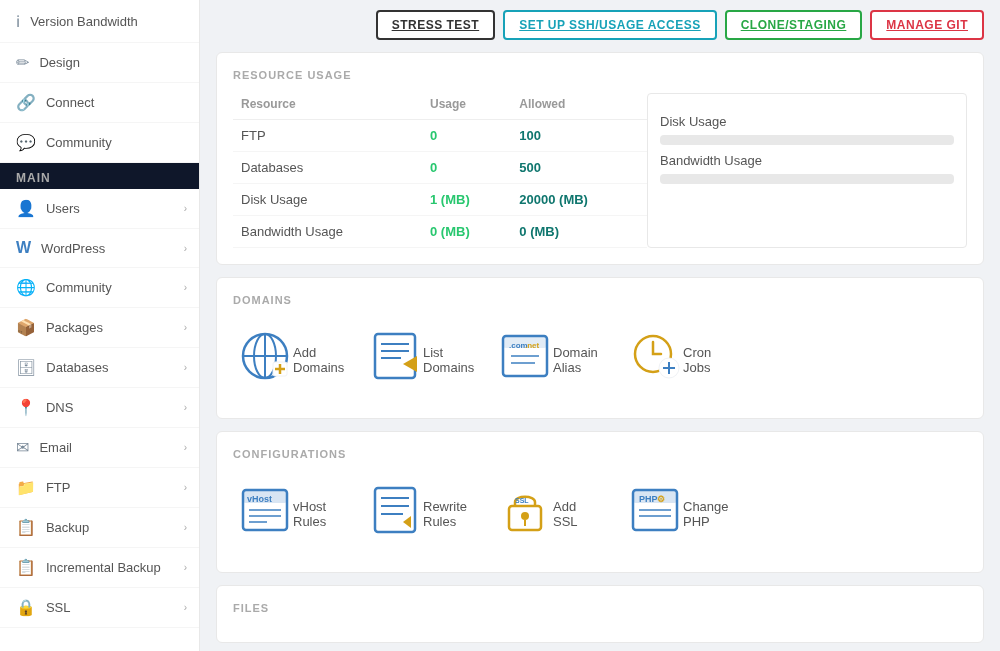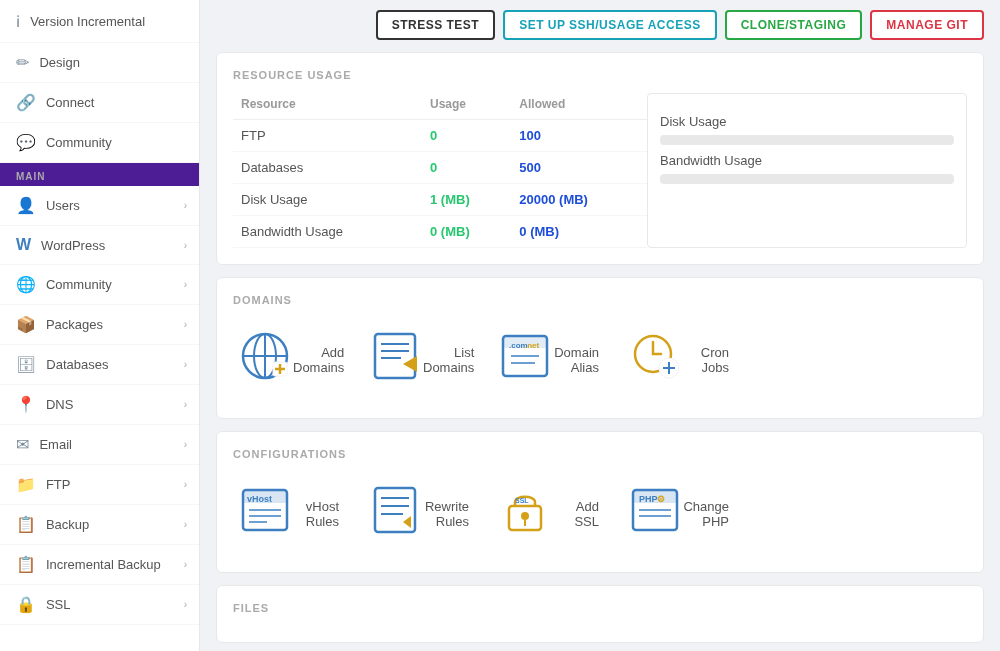--- a/index.html
+++ b/index.html
@@ -21,26 +21,26 @@
       cursor: pointer;
       color: #555;
       font-size: 13px;
       border-bottom: 1px solid #f5f5f5;
       position: relative;
     }
     .sidebar-item .icon { margin-right: 10px; font-size: 16px; color: #7a8a99; }
     .sidebar-item .chevron { position: absolute; right: 12px; font-size: 10px; color: #aaa; }
     .sidebar-section-label {
       padding: 8px 16px 4px;
-      font-size: 10px;
+      font-size: 12px;
       font-weight: 700;
       color: #aaa;
       letter-spacing: 1px;
       text-transform: uppercase;
-      background: #4c1d95;
+      background: #0f172a;
     }
 
     
     .main-content {
       flex: 1;
       overflow-y: auto;
       padding: 10px 16px;
       background: #f0f2f5;
     }
 
@@ -51,20 +51,21 @@
       justify-content: flex-end;
       margin-bottom: 12px;
     }
     .btn {
       padding: 6px 14px;
       font-size: 12px;
       font-weight: 600;
       border-radius: 4px;
       cursor: pointer;
       letter-spacing: 0.5px;
+      text-decoration: underline;
     }
     .btn-stress {
       background: #fff;
       color: #333;
       border: 2px solid #333;
     }
     .btn-ssh {
       background: #fff;
       color: #17a2b8;
       border: 2px solid #17a2b8;
@@ -116,21 +117,21 @@
       padding: 4px 8px 8px;
       border-bottom: 1px solid #eee;
     }
     tbody td {
       padding: 8px 8px;
       border-bottom: 1px solid #f5f5f5;
       font-size: 13px;
       color: #555;
     }
     .val-zero { color: #28c76f; font-weight: 600; }
-    .val-allowed { color: #1d4ed8; font-weight: 600; }
+    .val-allowed { color: #0f766e; font-weight: 600; }
     .disk-label { font-size: 13px; color: #555; margin-bottom: 6px; margin-top: 8px; }
     .progress-bar-wrap {
       background: #e8e8e8;
       border-radius: 4px;
       height: 10px;
       width: 100%;
       margin-bottom: 4px;
     }
     .progress-bar-fill {
       height: 10px;
@@ -156,38 +157,38 @@
       height: 60px;
       display: flex;
       align-items: center;
       justify-content: center;
       margin-bottom: 8px;
       font-size: 36px;
     }
     .section-label {
       font-size: 13px;
       color: #555;
-      text-align: right;
+      text-align: left;
       font-weight: 500;
     }
 
     .svg-icon { width: 56px; height: 56px; }
 
     
     ::-webkit-scrollbar { width: 4px; }
     ::-webkit-scrollbar-thumb { background: #ccc; border-radius: 4px; }
   </style>
 </head>
 <body>
 
 <nav class="sidebar">
 
   <div class="sidebar-item">
     <span class="icon">ℹ</span>
-    <span>Version Incremental</span>
+    <span>Version Bandwidth</span>
   </div>
   <div class="sidebar-item">
     <span class="icon">✏</span>
     <span>Design</span>
   </div>
   <div class="sidebar-item">
     <span class="icon">🔗</span>
     <span>Connect</span>
   </div>
   <div class="sidebar-item">

